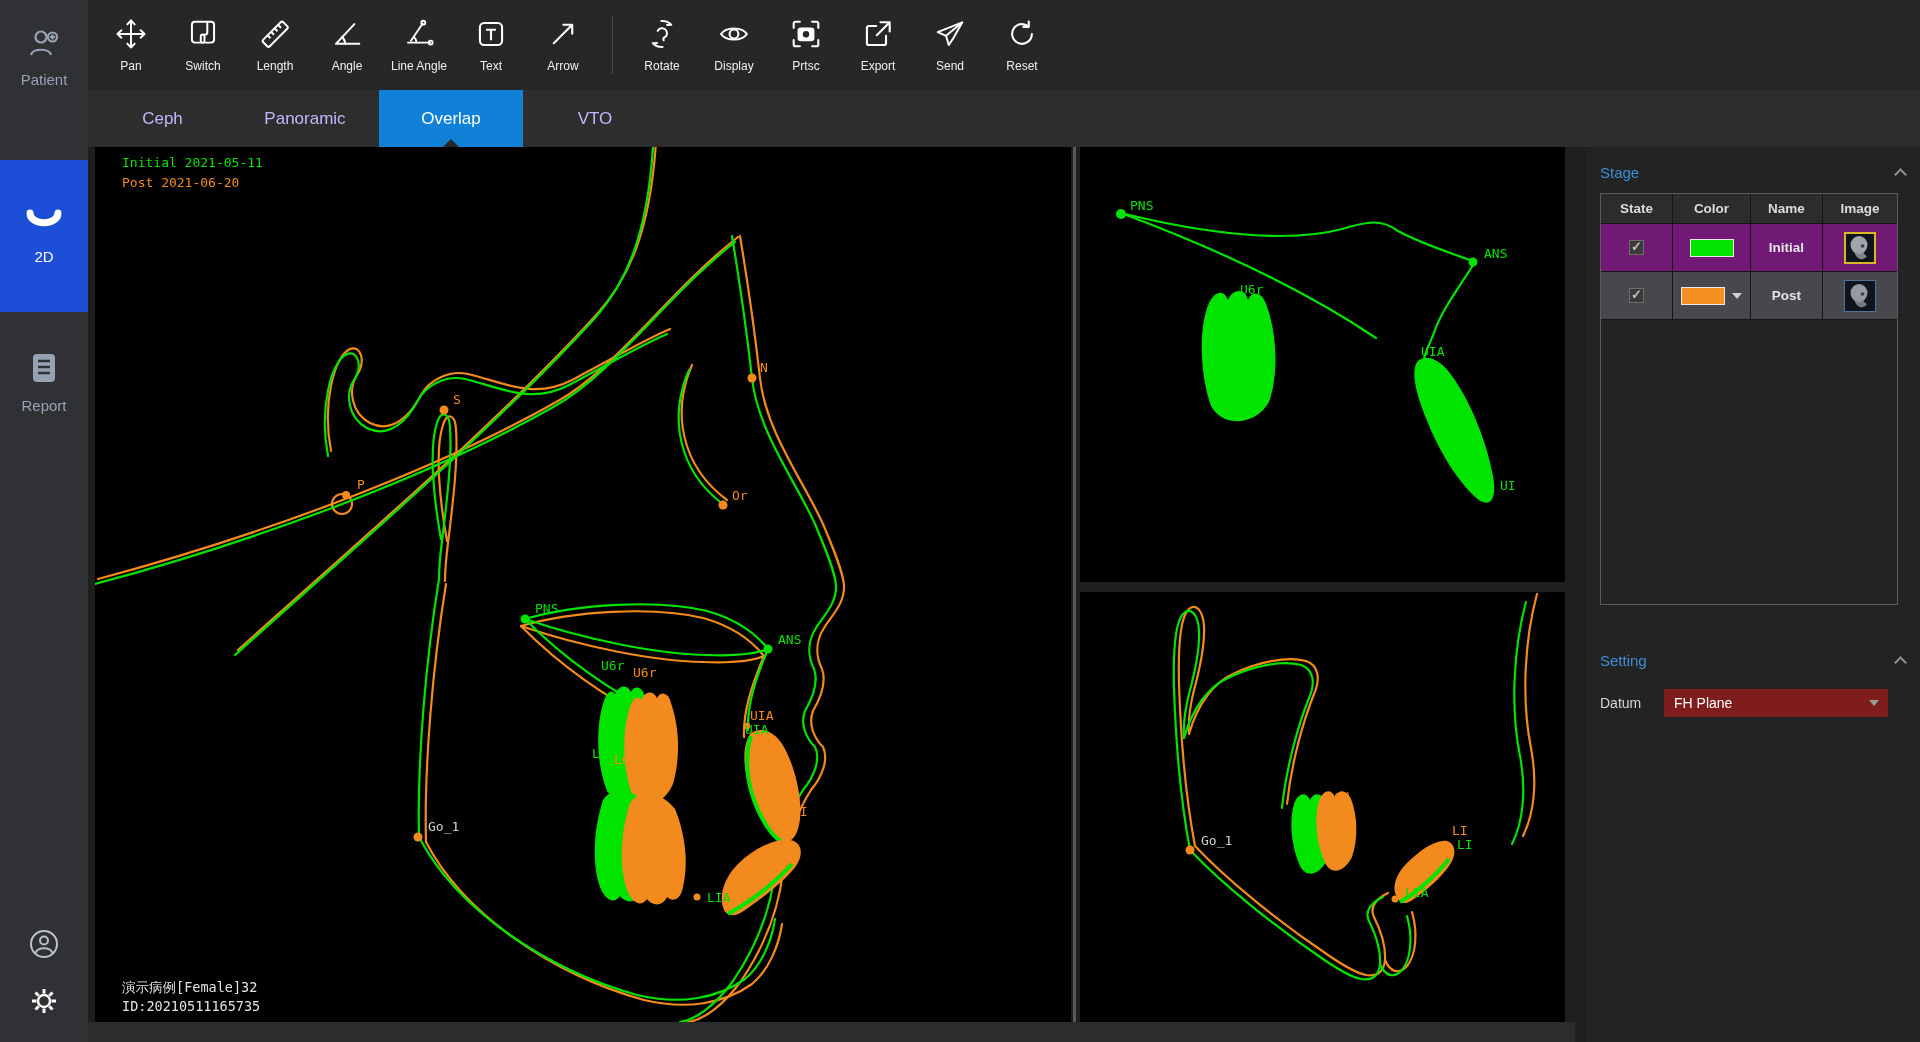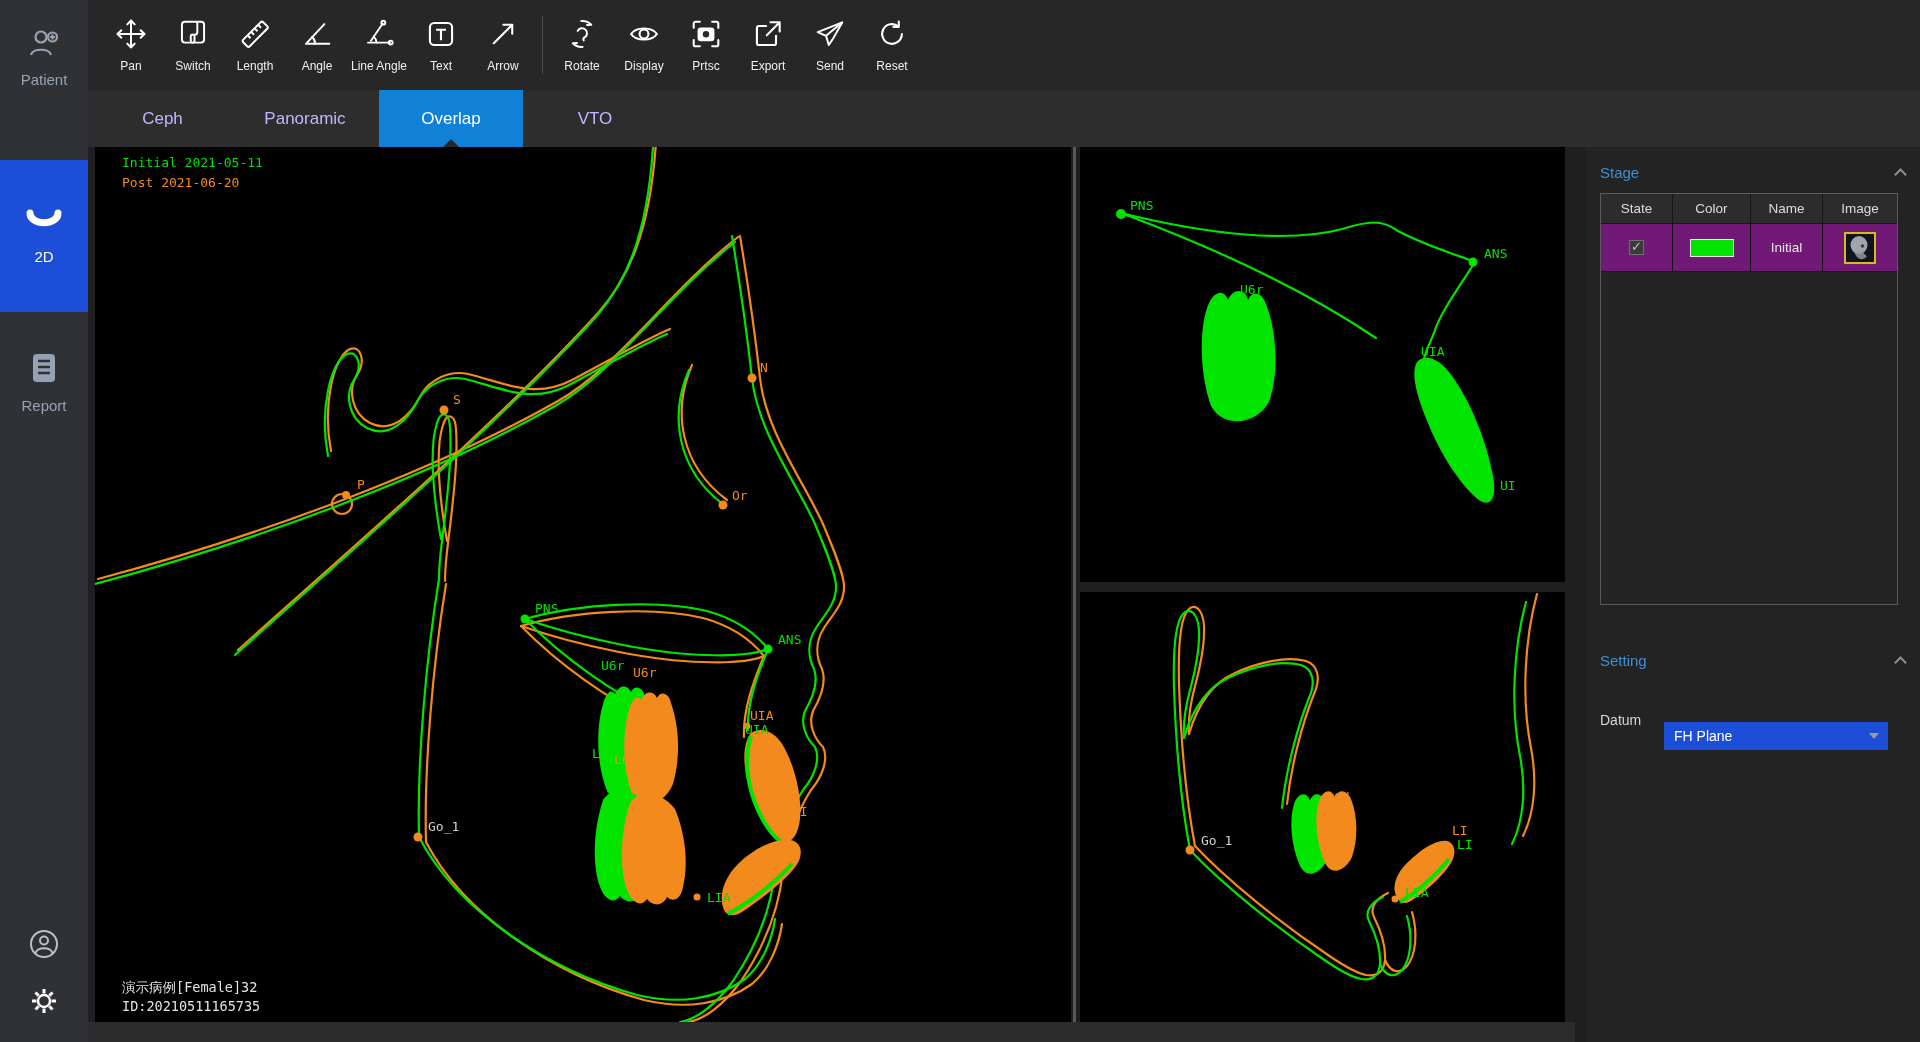--- a/index.html
+++ b/index.html
@@ -13,21 +13,21 @@
   .side-item { position:absolute; left:0; width:88px; display:flex; flex-direction:column; align-items:center; gap:7px; cursor:pointer; }
   .side-item .s-label { font-size:15px; color:#98a2b3; }
   .side-item.active { background:#1d4ed8; }
   .side-item.active .s-label { color:#ffffff; }
   .si-patient { top:28px; height:86px; justify-content:flex-start; }
   .si-2d { top:160px; height:152px; justify-content:center; }
   .si-report { top:352px; height:90px; justify-content:flex-start; }
   .side-bottom { position:absolute; left:0; width:88px; display:flex; justify-content:center; cursor:pointer; }
   .sb-user { top:928px; } .sb-gear { top:985px; }
   
-  .topbar { position:absolute; left:88px; top:0; width:1832px; height:90px; background:#272727; display:flex; align-items:center; padding-left:12px; z-index:4; }
+  .topbar { position:absolute; left:88px; top:0; width:1832px; height:90px; background:#272727; display:flex; align-items:center; padding-left:12px; z-index:4;gap:10px; }
   .tb-btn { width:62px; height:76px; display:flex; flex-direction:column; align-items:center; justify-content:center; gap:6px; cursor:pointer; }
   .tb-btn span { font-size:12px; color:#f0f0f0; white-space:nowrap; }
   .tb-sep { width:1px; height:58px; background:#4a4a4a; margin:0 8px; }
   
   .tabbar { position:absolute; left:88px; top:90px; width:1832px; height:57px; background:#2d2d2d; display:flex; align-items:stretch; padding-left:22px; z-index:4; }
   .tab { display:flex; align-items:center; justify-content:center; font-size:17px; color:#c4b5fd; cursor:pointer; position:relative; }
   .tab-ceph { width:105px; } .tab-pano { width:136px; margin-left:22px; } .tab-overlap { width:144px; margin-left:6px; } .tab-vto { width:112px; margin-left:16px; }
   .tab.active { background:#1081d6; color:#fff; }
   .tab.active .notch { position:absolute; bottom:0; left:50%; transform:translateX(-50%); width:0; height:0;
      border-left:8px solid transparent; border-right:8px solid transparent; border-bottom:8px solid #262626; }
@@ -40,41 +40,41 @@
   .v-split  { position:absolute; left:985px; top:0; width:3px; height:875px; background:#55585e; }
   .bottom-strip { position:absolute; left:0; top:875px; width:1487px; height:20px; background:#2c2c2c; }
   svg text { font-family:"DejaVu Sans Mono","Liberation Mono",monospace; }
   
   .rpanel { position:absolute; left:1498px; top:0; width:334px; height:895px; background:#232323; padding:12px 14px 0 14px; }
   .sec-head { display:flex; align-items:center; justify-content:space-between; height:26px; }
   .sec-title { color:#3e8eda; font-weight:normal; font-size:15px; }
   .chev { width:11px; height:11px; position:relative; cursor:pointer; }
   .chev::after { content:""; position:absolute; left:1px; top:3px; width:7px; height:7px; border-left:2px solid #909090; border-top:2px solid #909090; transform:rotate(45deg); }
   .stage-table { margin-top:8px; width:298px; height:412px; border:1px solid #5a5a5a; background:#242424; }
-  .st-row { display:flex; }
+  .st-row { display:flex;font-weight:bold; }
   .st-cell { display:flex; align-items:center; justify-content:center; border-right:1px solid #161616; border-bottom:1px solid #161616; }
   .st-cell:last-child { border-right:none; }
   .c-state{width:72px;} .c-color{width:78px;} .c-name{width:72px;} .c-image{width:74px;}
   .st-header .st-cell { height:30px; background:#2c2c2c; color:#dcdcdc; font-size:13.5px; }
   .st-body .st-cell { height:48px; font-size:13.5px; color:#e4e4e4; }
   .row-initial { background:#701a75; }
   .row-post { background:#48484c; }
   .checkbox { width:15px; height:15px; background:#3a3a3a; border:1px solid #6e6e6e; position:relative; cursor:pointer; }
   .checkbox::after { content:"\2713"; position:absolute; left:1px; top:-2px; font-size:13px; color:#c0c0c0; }
   .swatch { width:44px; height:18px; border:1px solid #e8e8e8; cursor:pointer; }
   .sw-initial { background:#00e400; }
   .sw-post { background:#f59121; }
   .sw-caret { width:0; height:0; border-left:5px solid transparent; border-right:5px solid transparent; border-top:6px solid #cfcfcf; margin-left:7px; cursor:pointer; }
   .thumb { width:32px; height:32px; background:#10141b; cursor:pointer; display:flex; align-items:center; justify-content:center; }
   .th-initial { border:2px solid #d9b622; }
   .th-post { border:1px solid #51709a; }
   .setting-sec { margin-top:42px; }
   .datum-row { margin-top:16px; display:flex; align-items:center; }
   .datum-label { font-size:14px; color:#d6d6d6; width:64px; }
-  .select { position:relative; width:224px; height:28px; background:#1d4ed8; display:flex; align-items:center; padding-left:10px; font-size:14px; color:#fff; cursor:pointer;margin-top:33px; }
+  .select { position:relative; width:224px; height:28px; background:#7f1d1d; display:flex; align-items:center; padding-left:10px; font-size:14px; color:#fff; cursor:pointer; }
   .select .dd-caret { position:absolute; right:9px; top:11px; width:0; height:0; border-left:5px solid transparent; border-right:5px solid transparent; border-top:6px solid #9a9a9a; }
 </style>
 </head>
 <body>
 
 <div id="app">
 
   <div class="sidebar">
     <div class="side-item si-patient">
       <span>
@@ -408,20 +408,39 @@
           <div class="st-cell c-image">
             <span class="thumb th-initial">
               <svg width="26" height="26" viewBox="0 0 26 26">
                   <ellipse cx="12" cy="10" rx="8.5" ry="9" fill="#b9bec6" opacity="0.85"></ellipse>
                   <path d="M7 16c1 4 3 7 6 8c2.5.8 6-.5 7-3c-2-1-4-3-4.5-6Z" fill="#9aa0a8" opacity="0.8"></path>
                   <circle cx="15.5" cy="11" r="1.8" fill="#3a3f46"></circle>
                 </svg>
             </span>
           </div>
         </div>
+        <div class="st-row st-body row-post">
+          <div class="st-cell c-state">
+              <span class="checkbox"></span>
+            </div>
+          <div class="st-cell c-color">
+              <span class="swatch sw-post"></span>
+              <span class="sw-caret"></span>
+            </div>
+          <div class="st-cell c-name">Post</div>
+          <div class="st-cell c-image">
+            <span class="thumb th-post">
+              <svg width="26" height="26" viewBox="0 0 26 26">
+                  <ellipse cx="12" cy="10" rx="8.5" ry="9" fill="#aeb3bb" opacity="0.85"></ellipse>
+                  <path d="M7 16c1 4 3 7 6 8c2.5.8 6-.5 7-3c-2-1-4-3-4.5-6Z" fill="#8f959d" opacity="0.8"></path>
+                  <circle cx="15.5" cy="11" r="1.8" fill="#3a3f46"></circle>
+                </svg>
+            </span>
+          </div>
+        </div>
       </div>
 
       <div class="setting-sec">
         <div class="sec-head">
           <span class="sec-title">Setting</span>
           <span class="chev"></span>
         </div>
         <div class="datum-row">
           <span class="datum-label">Datum</span>
           <div class="select">

